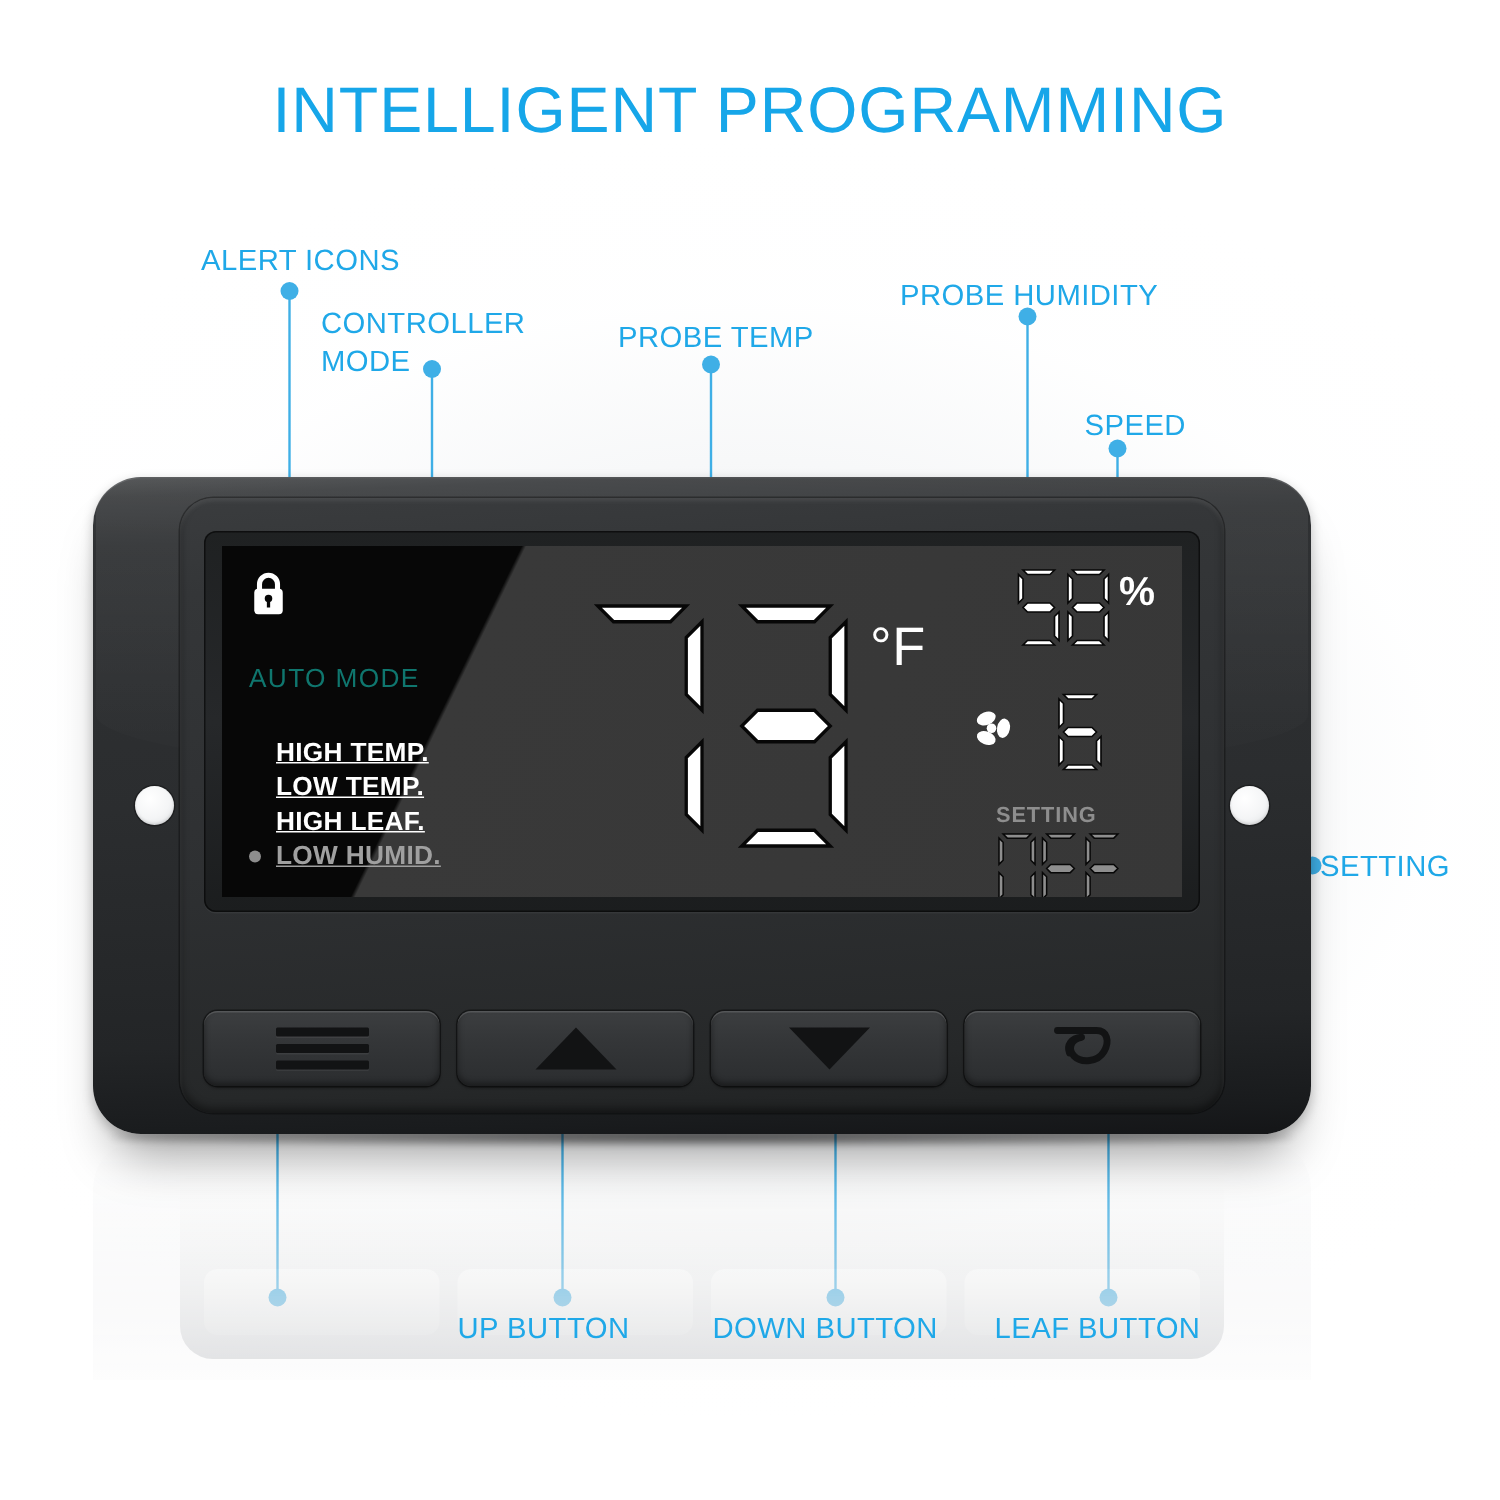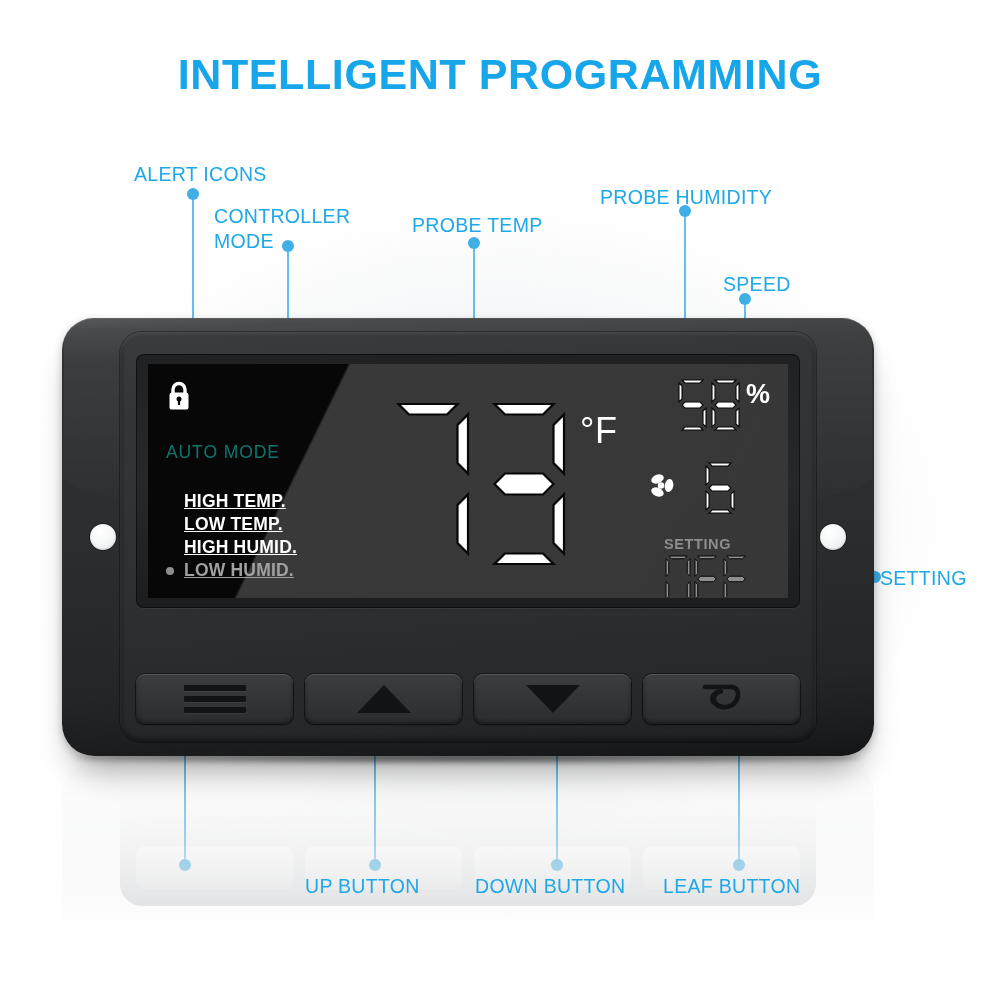--- a/index.html
+++ b/index.html
@@ -25,21 +25,21 @@
   }
 
   
   .title {
     position: absolute;
     left: 0; top: 50px; width: 1000px;
     text-align: center;
     font-size: 43px;
     letter-spacing: 0.6px;
     color: #16A6E9;
-    font-weight: 700;
+    font-weight: 400;
   }
 
   
   .callout {
     position: absolute;
     color: #1FA8E8;
     font-size: 19.5px;
     letter-spacing: 0.3px;
     white-space: nowrap;
     line-height: 1.28;
@@ -320,21 +320,21 @@
           <div class="auto-mode">AUTO MODE</div>
 
           <div class="alert-list">
             <div class="alert-row">
               <span>HIGH TEMP.</span>
             </div>
             <div class="alert-row">
               <span>LOW TEMP.</span>
             </div>
             <div class="alert-row">
-              <span>HIGH HUMID.</span>
+              <span>HIGH LEAF.</span>
             </div>
             <div class="alert-row dim">
               <span class="bullet"></span>
               <span>LOW HUMID.</span>
             </div>
           </div>
 
           <div class="temp-block">
             <svg id="seg-temp" width="186" height="170" viewBox="0 0 186 170">
                 <polygon points="14.5,4 73.5,4 63,14.5 25,14.5" fill="#ffffff" stroke="#070707" stroke-width="2.2"></polygon>

